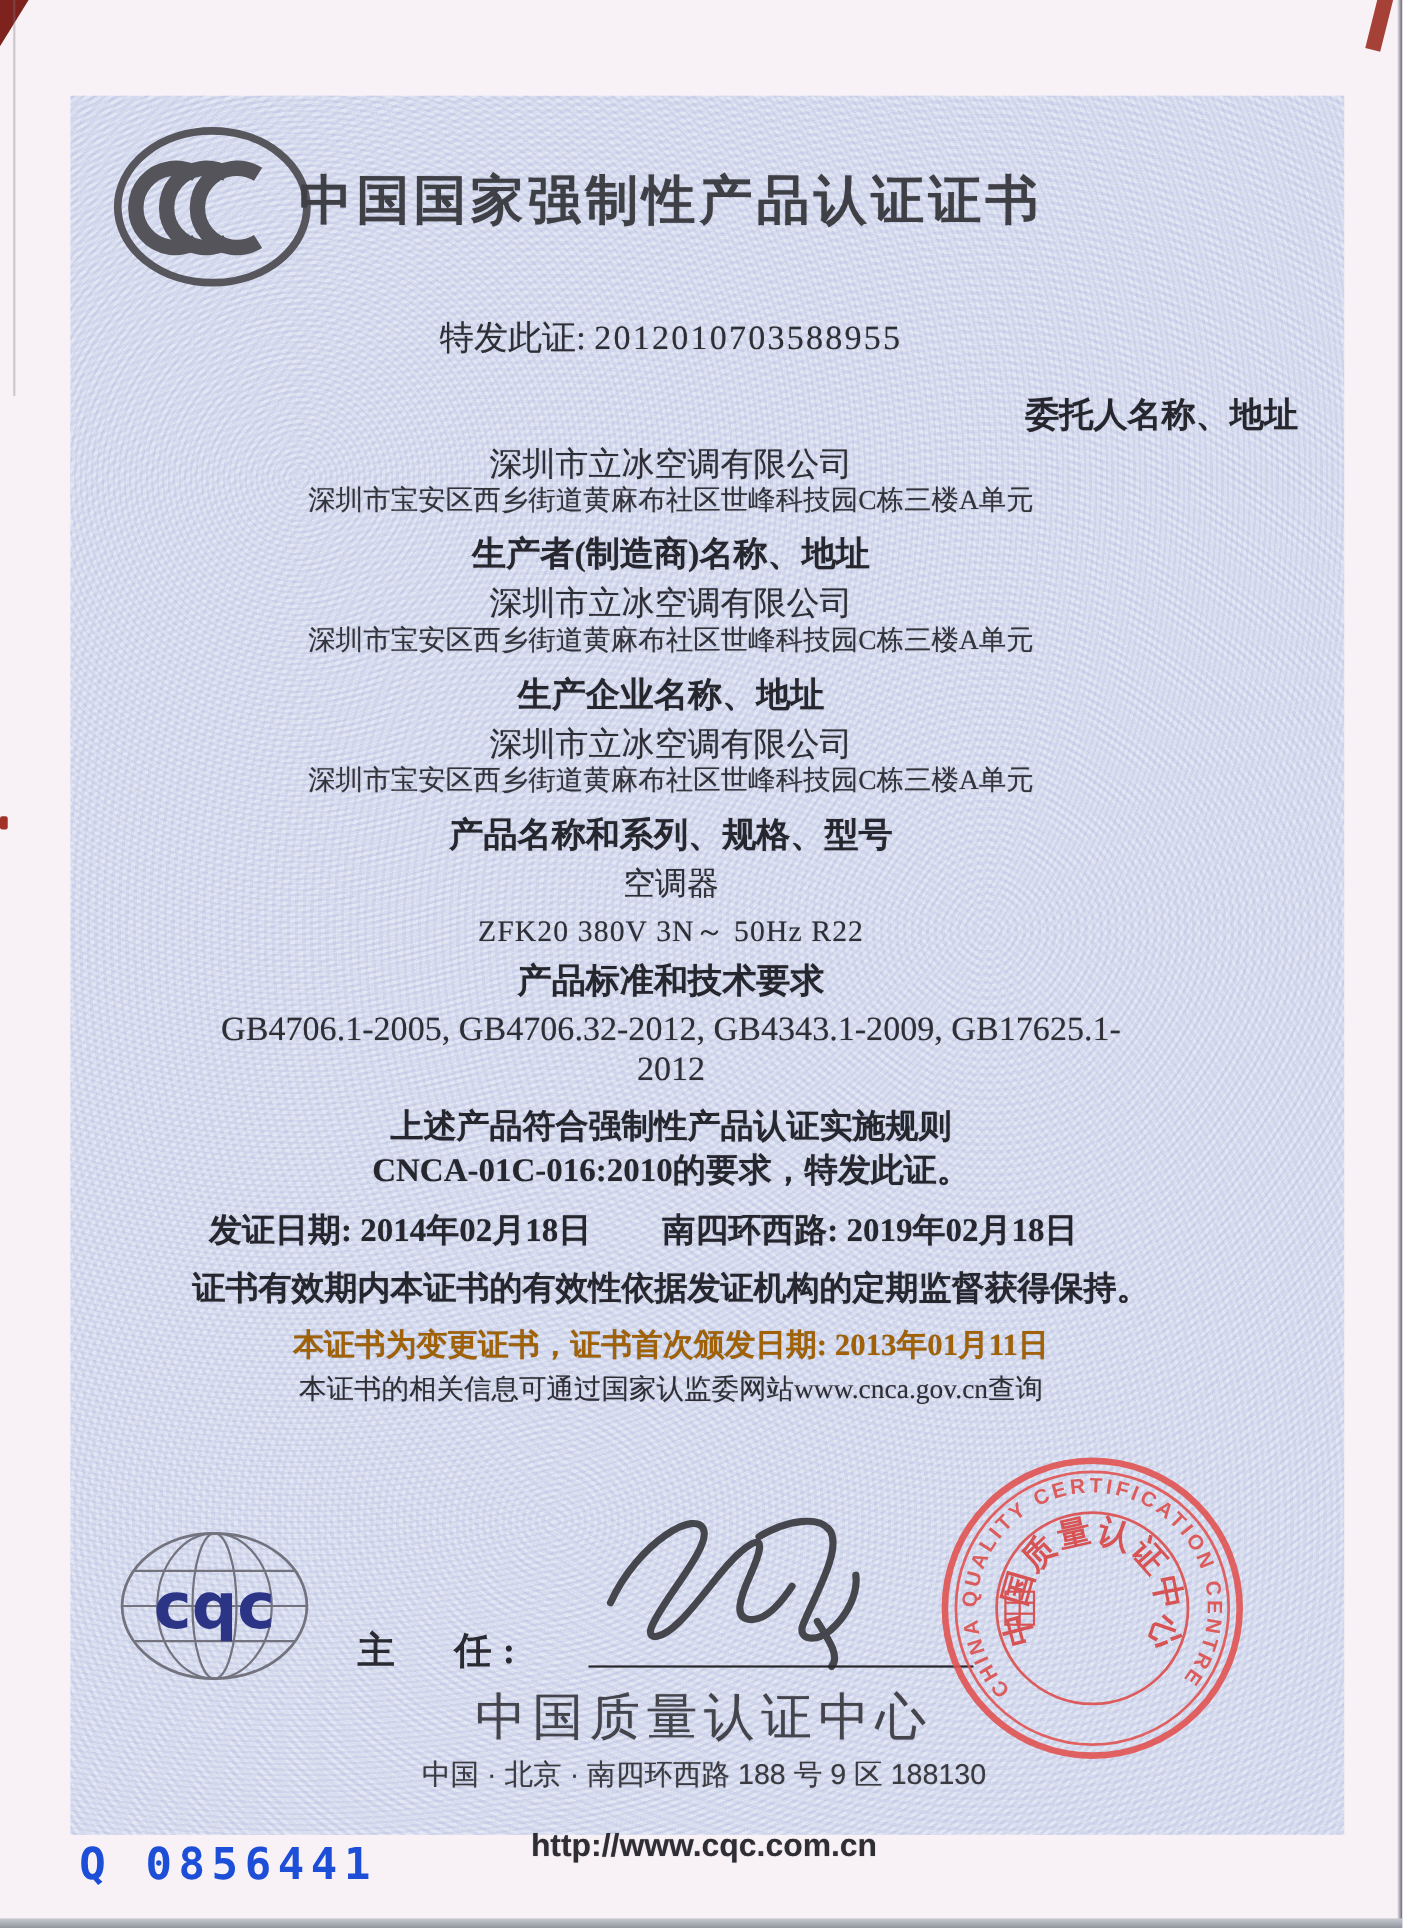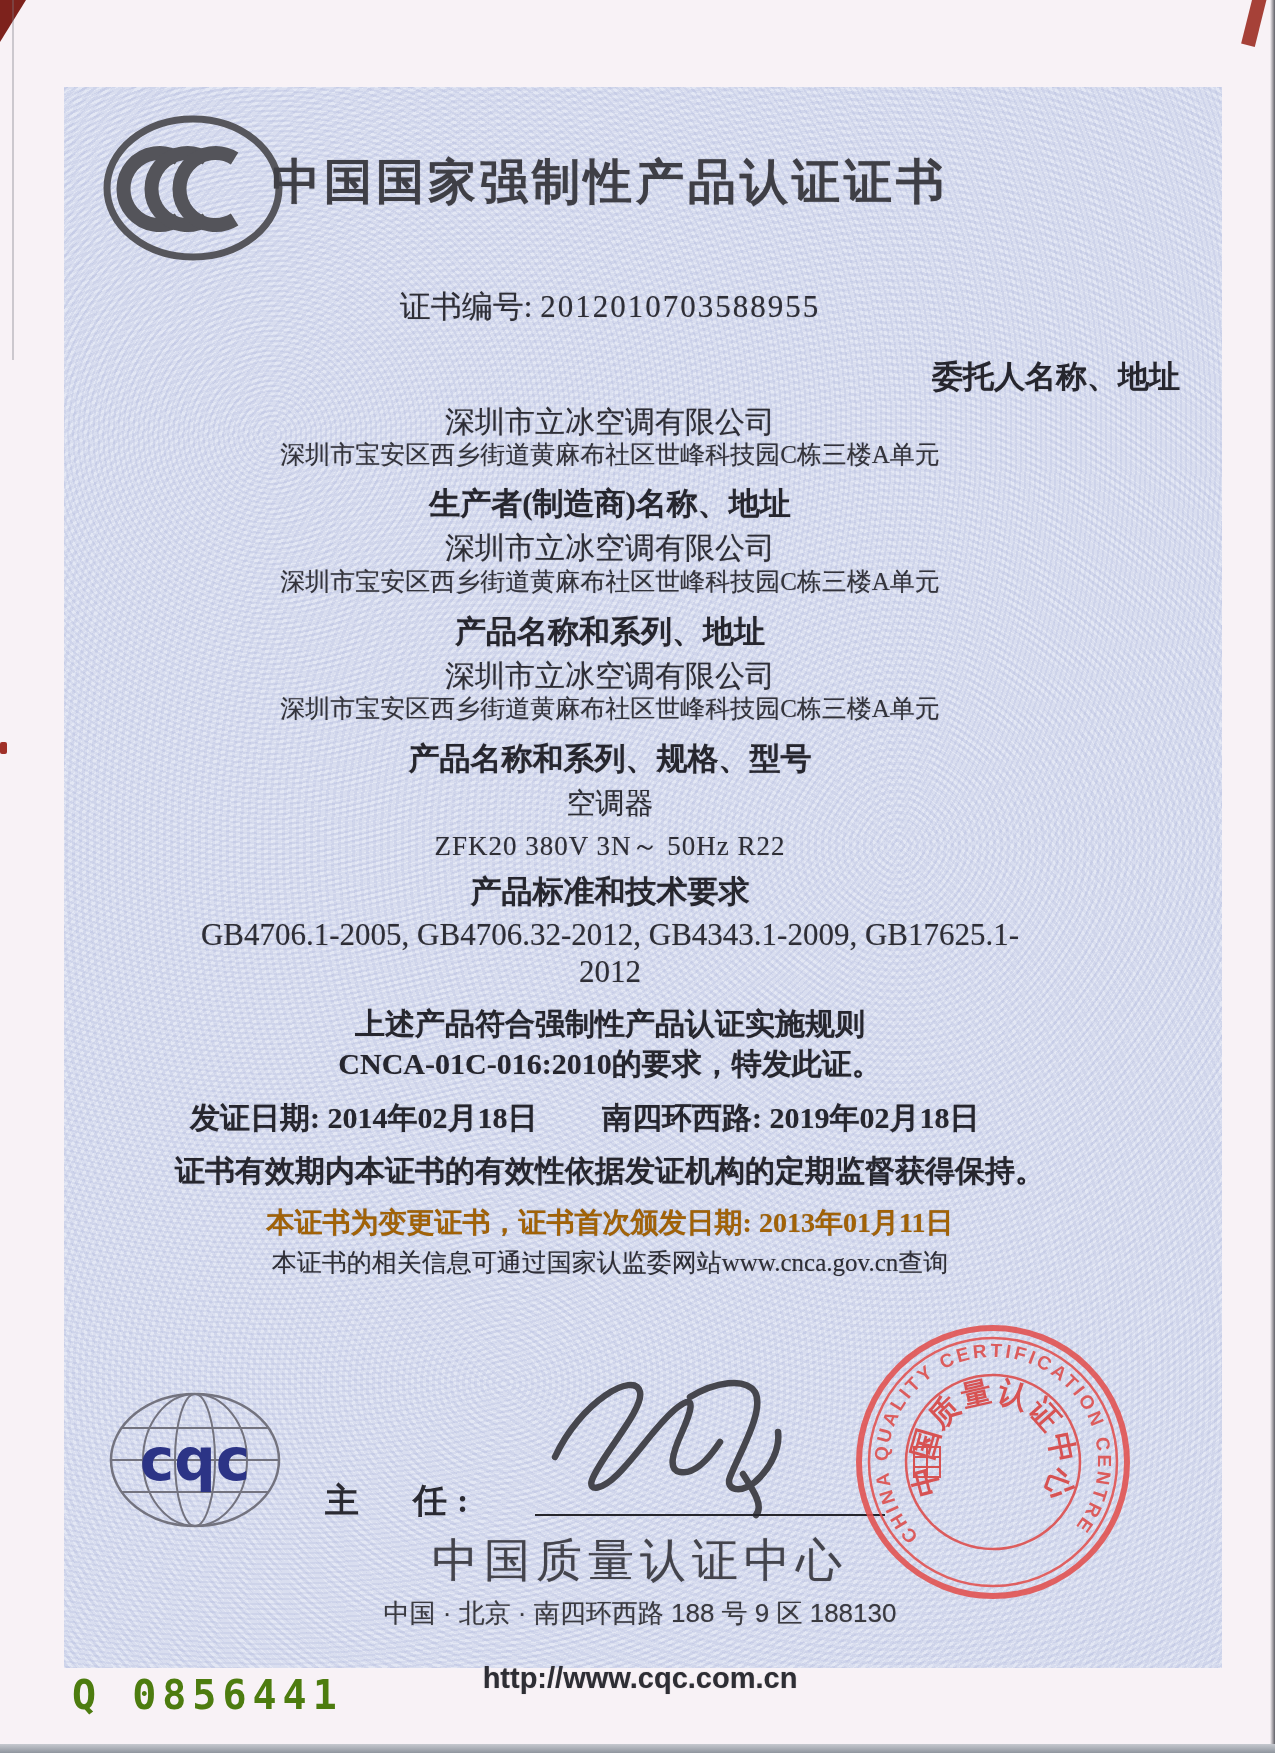--- a/index.html
+++ b/index.html
@@ -22,21 +22,21 @@
       text-shadow:0 0 1px rgba(46,46,58,.45);white-space:nowrap;}
   .hd{font-weight:700;font-size:31px;color:#26262e;}
   .ttl{font-size:48px;font-weight:700;letter-spacing:4px;color:#3f3f46;}
   .body30{font-size:30px;}
   .addr{font-size:25px;color:#33333b;}
   .bold30{font-size:30px;font-weight:700;color:#26262e;}
   .abs{position:absolute;white-space:nowrap;}
   .sans{font-family:"Liberation Sans","DejaVu Sans",sans-serif;}
   .sigline{position:absolute;left:535px;top:1514px;width:350px;height:2px;background:#26262c;}
   .serial{position:absolute;left:72px;top:1672px;font-family:"DejaVu Sans Mono","Liberation Mono",monospace;
-          font-size:40px;letter-spacing:6px;color:#4d7c0f;font-weight:700;}
+          font-size:40px;letter-spacing:6px;color:#1d4ed8;font-weight:700;}
   
   .edge-right{position:absolute;right:0;top:0;width:5px;height:100%;
               background:linear-gradient(to right, rgba(95,95,102,0), #5f5f66);}
   .edge-bottom{position:absolute;left:0;bottom:0;width:100%;height:9px;
               background:linear-gradient(to bottom,#c6c9cf,#8f959e);}
   .corner-tl{position:absolute;left:0;top:0;width:0;height:0;
              border-left:26px solid #7d221c;border-bottom:42px solid transparent;}
   .corner-tr{position:absolute;left:1247px;top:-4px;width:14px;height:50px;
              background:#9c2d24;transform:rotate(14deg);opacity:.9;}
   .left-dot{position:absolute;left:0;top:742px;width:7px;height:12px;background:#a03028;border-radius:2px;}
@@ -51,33 +51,33 @@
 
   <svg class="abs" style="left:100px;top:112px;" width="185" height="152" viewBox="0 0 185 152">
     <ellipse cx="93" cy="76" rx="86" ry="69" fill="none" stroke="#56565c" stroke-width="7"></ellipse>
     <path d="M 78.6 107.5 A 36 36 0 1 1 78.6 46.5" fill="none" stroke="#54545a" stroke-width="14"></path>
     <path d="M 106.6 107.5 A 36 36 0 1 1 106.6 46.5" fill="none" stroke="#54545a" stroke-width="14"></path>
     <path d="M 134.6 107.5 A 36 36 0 1 1 134.6 46.5" fill="none" stroke="#54545a" stroke-width="14"></path>
   </svg>
 
   <div class="cl ttl" style="top:150px;">中国国家强制性产品认证证书</div>
   <div class="cl body30" style="top:286px;font-size:31px;">
-    <span>证书编号:</span>
+    <span>特发此证:</span>
     <span style="letter-spacing:2px;margin-top:12px;">2012010703588955</span>
   </div>
 
   <div class="cl hd" style="top:356px;text-align:right;">委托人名称、地址</div>
   <div class="cl body30" style="top:402px;">深圳市立冰空调有限公司</div>
   <div class="cl addr" style="top:438px;">深圳市宝安区西乡街道黄麻布社区世峰科技园C栋三楼A单元</div>
 
   <div class="cl hd" style="top:483px;">生产者(制造商)名称、地址</div>
   <div class="cl body30" style="top:528px;">深圳市立冰空调有限公司</div>
   <div class="cl addr" style="top:565px;">深圳市宝安区西乡街道黄麻布社区世峰科技园C栋三楼A单元</div>
 
-  <div class="cl hd" style="top:611px;">产品名称和系列、地址</div>
+  <div class="cl hd" style="top:611px;">生产企业名称、地址</div>
   <div class="cl body30" style="top:656px;">深圳市立冰空调有限公司</div>
   <div class="cl addr" style="top:692px;">深圳市宝安区西乡街道黄麻布社区世峰科技园C栋三楼A单元</div>
 
   <div class="cl hd" style="top:738px;">产品名称和系列、规格、型号</div>
   <div class="cl" style="top:784px;font-size:29px;">空调器</div>
   <div class="cl" style="top:828px;font-size:27px;letter-spacing:1px;">ZFK20 380V 3N～ 50Hz R22</div>
 
   <div class="cl hd" style="top:871px;">产品标准和技术要求</div>
   <div class="cl" style="top:917px;font-size:31px;">GB4706.1-2005, GB4706.32-2012, GB4343.1-2009, GB17625.1-</div>
   <div class="cl" style="top:954px;font-size:31px;">2012</div>

